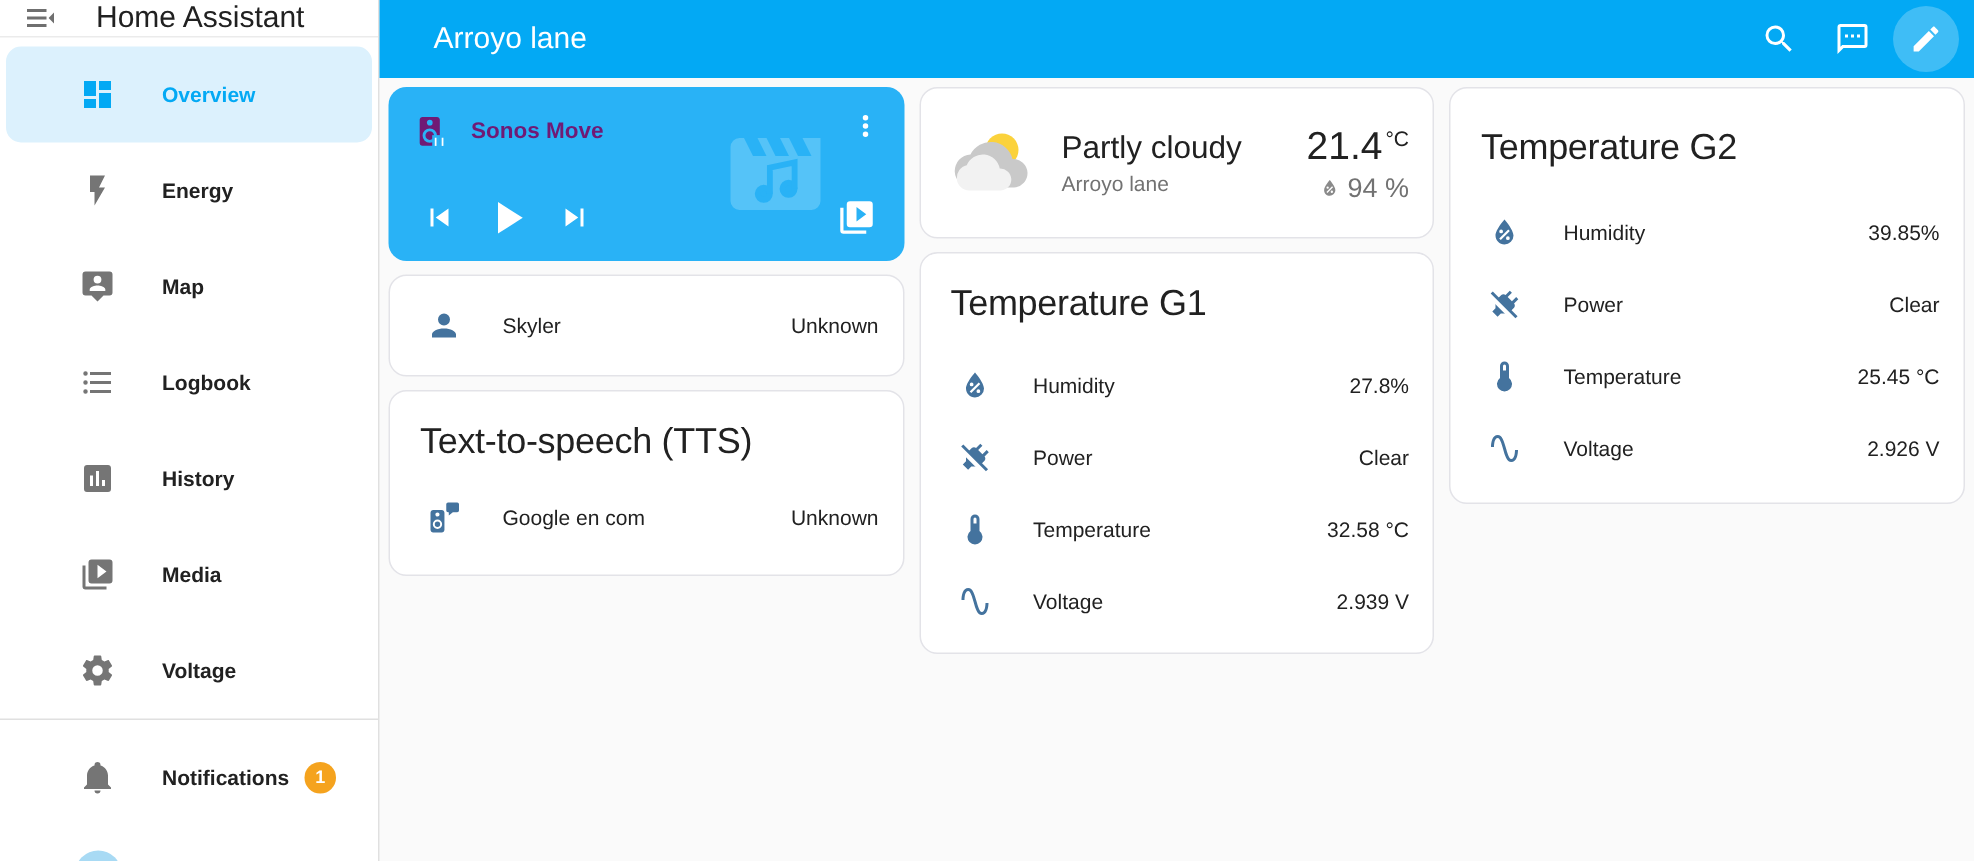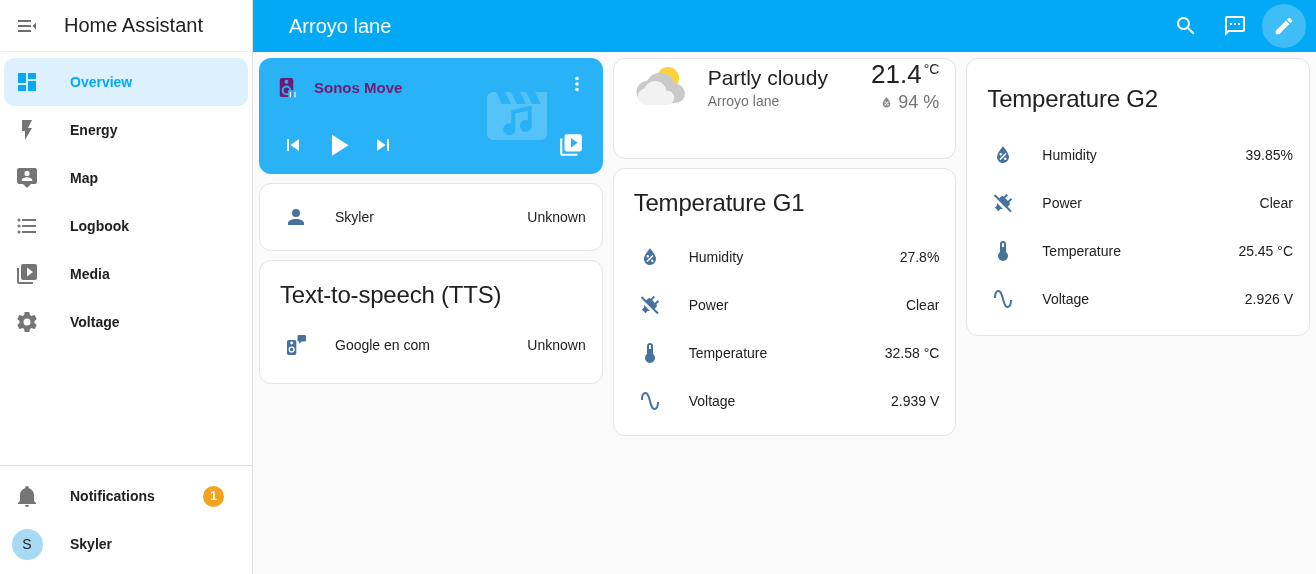--- a/index.html
+++ b/index.html
@@ -5,21 +5,21 @@
   * { margin:0; padding:0; box-sizing:border-box; }
   html,body { width:1316px; height:574px; overflow:hidden; }
   body { font-family:"Liberation Sans", sans-serif; background:#fafafa; display:flex; color:#212121; }
 
   
   .sidebar { width:253px; min-width:253px; background:#fff; border-right:1px solid #e0e0e0; display:flex; flex-direction:column; height:574px; }
   .sb-header { height:52px; display:flex; align-items:center; border-bottom:1px solid #ebebeb; }
   .sb-toggle { width:54px; display:flex; justify-content:center; align-items:center; color:#6f6f6f; cursor:pointer; background:none; border:none; }
   .sb-title { font-size:20px; color:#212121; margin-left:10px; }
   .sb-nav { flex:1; padding-top:6px; }
-  .sb-item { height:48px; display:flex; align-items:center; margin:0 4px; border-radius:10px; cursor:pointer; }
+  .sb-item { height:64px; display:flex; align-items:center; margin:0 4px; border-radius:10px; cursor:pointer;padding-left:38px; }
   .sb-item .ico { width:46px; display:flex; justify-content:center; color:#757575; }
   .sb-item .lbl { font-size:14px; font-weight:bold; color:#212121; margin-left:20px; }
   .sb-item.active { background:#dcf1fd; }
   .sb-item.active .ico, .sb-item.active .lbl { color:#03a9f4; }
   .sb-bottom { border-top:1px solid #e0e0e0; padding:6px 0 6px; }
   .badge { margin-left:auto; margin-right:24px; background:#f5a31e; color:#fff; min-width:21px; height:21px; border-radius:50%; display:flex; align-items:center; justify-content:center; font-size:12px; font-weight:bold; }
   .avatar { width:31px; height:31px; border-radius:50%; background:#a8daf4; color:#212121; display:flex; align-items:center; justify-content:center; font-size:14px; }
 
   
   .main { flex:1; display:flex; flex-direction:column; }
@@ -48,21 +48,21 @@
   .media-controls { position:absolute; left:11px; bottom:8px; display:flex; align-items:center; }
   .mc-btn { width:45px; height:42px; display:flex; align-items:center; justify-content:center; background:none; border:none; color:#fff; cursor:pointer; }
   .media-browse { position:absolute; right:12px; bottom:10px; width:40px; height:38px; display:flex; align-items:center; justify-content:center; background:none; border:none; color:#fff; cursor:pointer; }
   .media-watermark { position:absolute; right:50px; top:50%; transform:translateY(-50%); color:#55c3f8; }
 
   
   .person-card { height:68px; display:flex; flex-direction:column; justify-content:center; }
   .tts-card { padding-bottom:14px; }
 
   
-  .weather-card { height:101px; display:flex; align-items:flex-start; padding:0 16px; cursor:pointer; }
+  .weather-card { height:101px; display:flex; align-items:center; padding:0 16px; cursor:pointer; }
   .w-left { display:flex; align-items:center; }
   .w-text { margin-left:18px; }
   .w-cond { font-size:21px; color:#212121; }
   .w-loc { font-size:14px; color:#727272; margin-top:3px; }
   .w-right { margin-left:auto; text-align:right; }
   .w-temp { font-size:26px; color:#212121; }
   .w-temp .unit { font-size:14px; vertical-align:9px; margin-left:2px; }
   .w-hum { font-size:18px; color:#727272; margin-top:2px; display:flex; align-items:center; justify-content:flex-end; gap:4px; }
 
   .g1-card { height:268px; }
@@ -111,20 +111,28 @@
       </span>
       <span class="lbl">Map</span>
     </div>
     <div class="sb-item">
       <span class="ico">
         <svg width="24" height="24" viewBox="0 0 24 24" fill="currentColor">
             <path d="M7,5H21V7H7V5M7,13V11H21V13H7M4,4.5A1.5,1.5 0 0,1 5.5,6A1.5,1.5 0 0,1 4,7.5A1.5,1.5 0 0,1 2.5,6A1.5,1.5 0 0,1 4,4.5M4,10.5A1.5,1.5 0 0,1 5.5,12A1.5,1.5 0 0,1 4,13.5A1.5,1.5 0 0,1 2.5,12A1.5,1.5 0 0,1 4,10.5M7,19V17H21V19H7M4,16.5A1.5,1.5 0 0,1 5.5,18A1.5,1.5 0 0,1 4,19.5A1.5,1.5 0 0,1 2.5,18A1.5,1.5 0 0,1 4,16.5Z"></path>
           </svg>
       </span>
       <span class="lbl">Logbook</span>
+    </div>
+    <div class="sb-item">
+      <span class="ico">
+        <svg width="24" height="24" viewBox="0 0 24 24" fill="currentColor">
+            <path d="M19,3H5C3.89,3 3,3.89 3,5V19A2,2 0 0,0 5,21H19A2,2 0 0,0 21,19V5C21,3.89 20.1,3 19,3M9,17H7V10H9V17M13,17H11V7H13V17M17,17H15V13H17V17Z"></path>
+          </svg>
+      </span>
+      <span class="lbl">History</span>
     </div>
     <div class="sb-item">
       <span class="ico">
         <svg width="24" height="24" viewBox="0 0 24 24" fill="currentColor">
             <path d="M4,6H2V20A2,2 0 0,0 4,22H18V20H4V6M20,2H8A2,2 0 0,0 6,4V16A2,2 0 0,0 8,18H20A2,2 0 0,0 22,16V4A2,2 0 0,0 20,2M12,14.5V5.5L18,10L12,14.5Z"></path>
           </svg>
       </span>
       <span class="lbl">Media</span>
     </div>
     <div class="sb-item">

